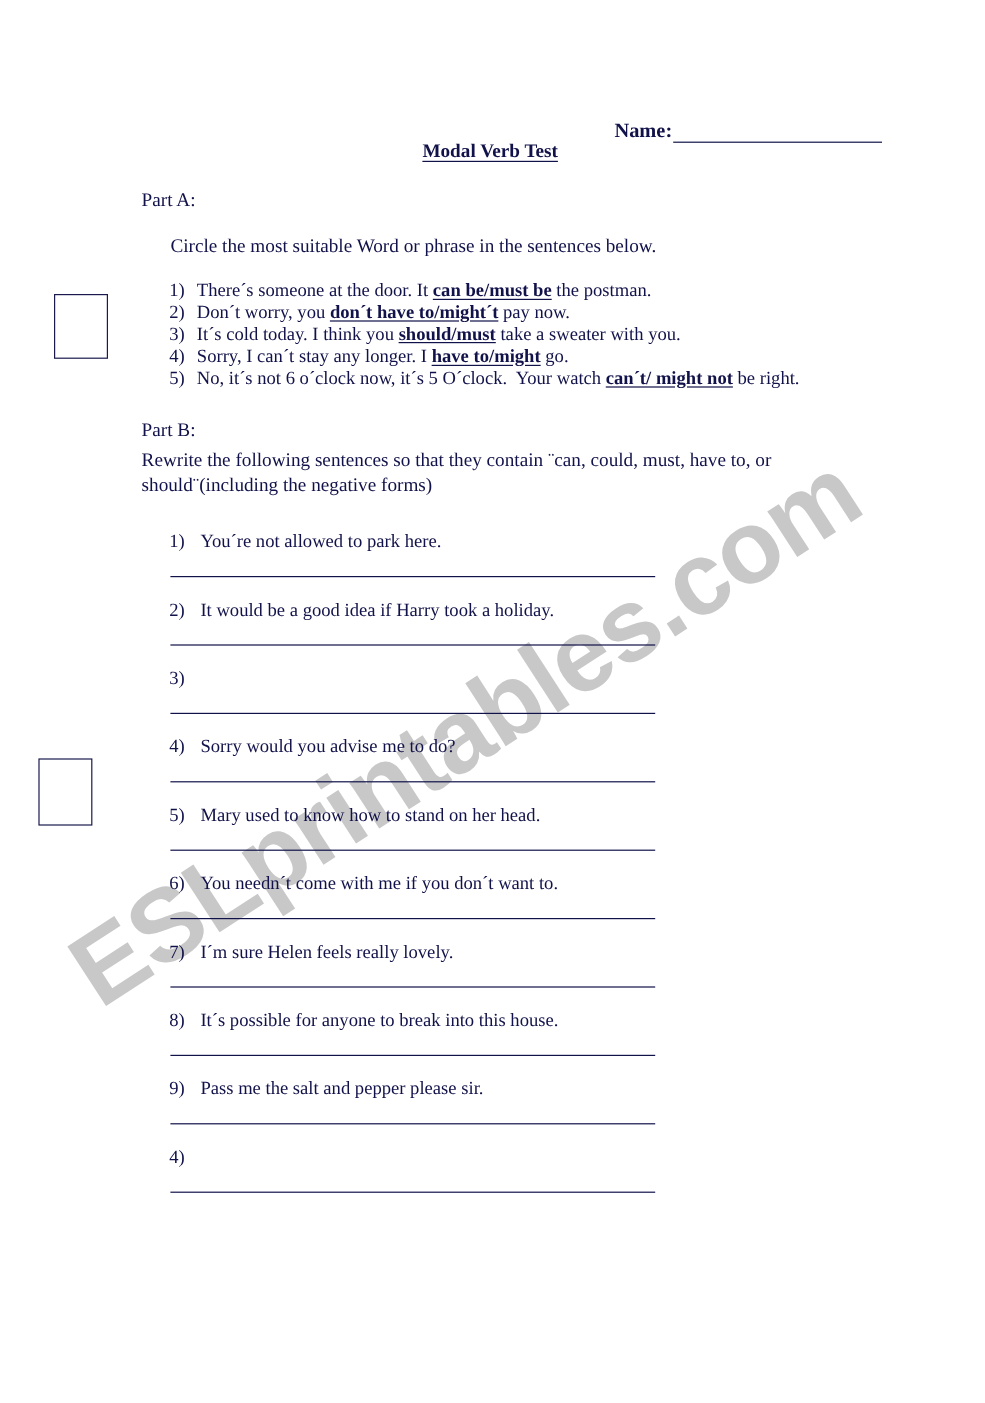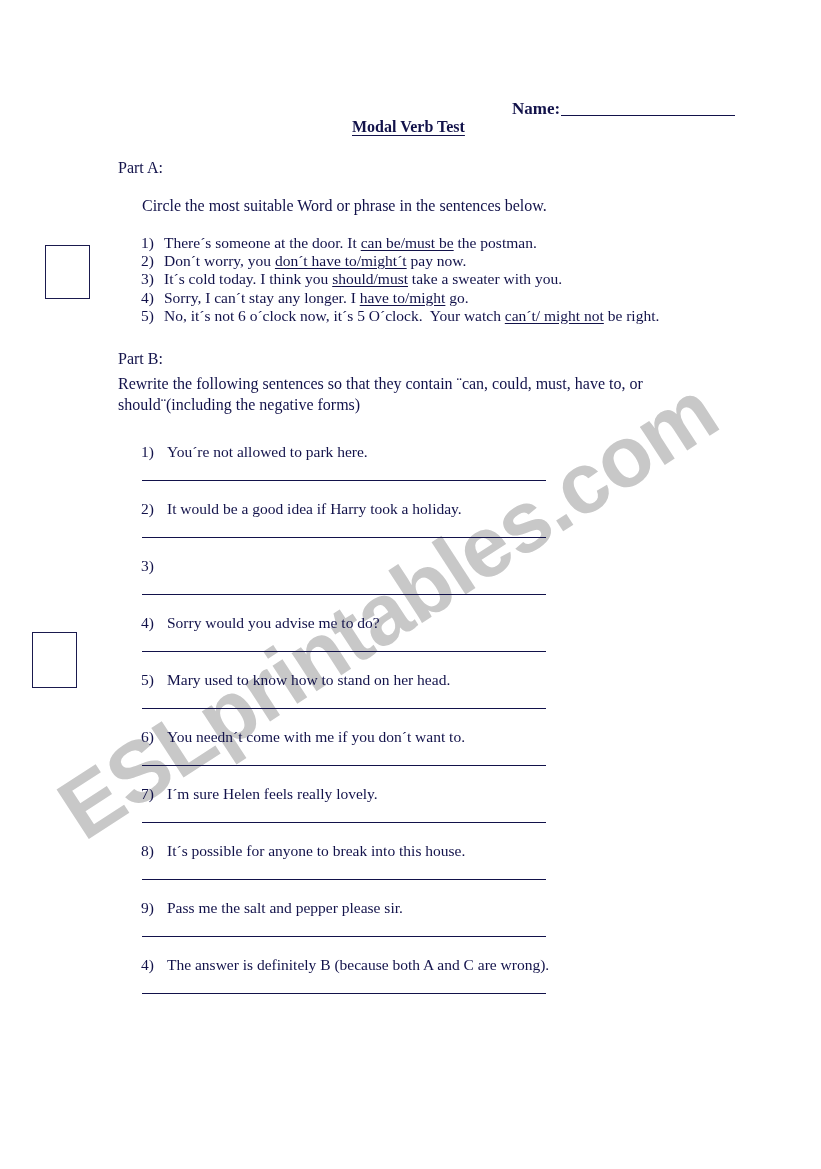--- a/index.html
+++ b/index.html
@@ -45,20 +45,21 @@
     position: relative;
     z-index: 2;
   }
 
   
   .name-row {
     position: absolute;
     left: 512px;
     top: 99px;
     display: flex;
+    align-items: flex-end;
     font-size: 17px;
     font-weight: bold;
   }
   .name-label { white-space: pre; }
   .name-blank {
     display: inline-block;
     width: 174px;
     border-bottom: 1.6px solid #12124a;
     height: 16px;
     margin-left: 1px;
@@ -97,21 +98,21 @@
   .list-a .row {
     display: flex;
     align-items: baseline;
     white-space: nowrap;
   }
   .list-a .num {
     width: 23px;
     flex: 0 0 23px;
   }
   .list-a .txt { white-space: pre; }
-  .u { text-decoration: underline; text-underline-offset: 2px; }
+  .u { text-decoration: underline; text-underline-offset: 2px; font-weight: bold; }
 
   
   .list-b {
     position: absolute;
     left: 141px;
     top: 441px;
     width: 410px;
   }
   .qitem { position: relative; height: 57px; }
   .qitem .qrow {
@@ -266,21 +267,20 @@
         <div class="qrow">
           <span class="qnum">9)</span>
           <span class="qtxt">Pass me the salt and pepper please sir.</span>
         </div>
         <div class="answer-line"></div>
       </div>
 
       <div class="qitem wide">
         <div class="qrow">
           <span class="qnum">4)</span>
-          <span class="qtxt">The answer is definitely B (because both A and C are wrong).</span>
         </div>
         <div class="answer-line"></div>
       </div>
 
     </div>
 
     <div class="side-box" id="side-box-1"></div>
     <div class="side-box" id="side-box-2"></div>
 
   </div>

